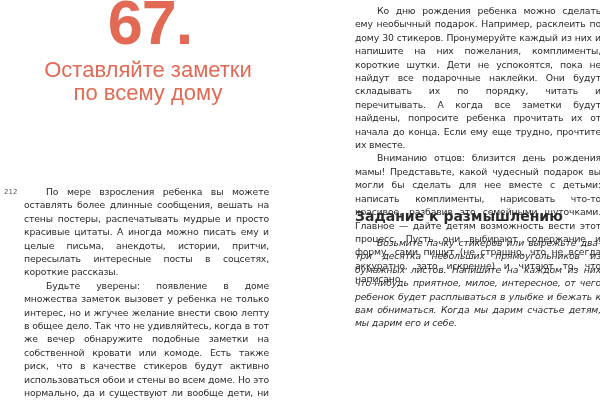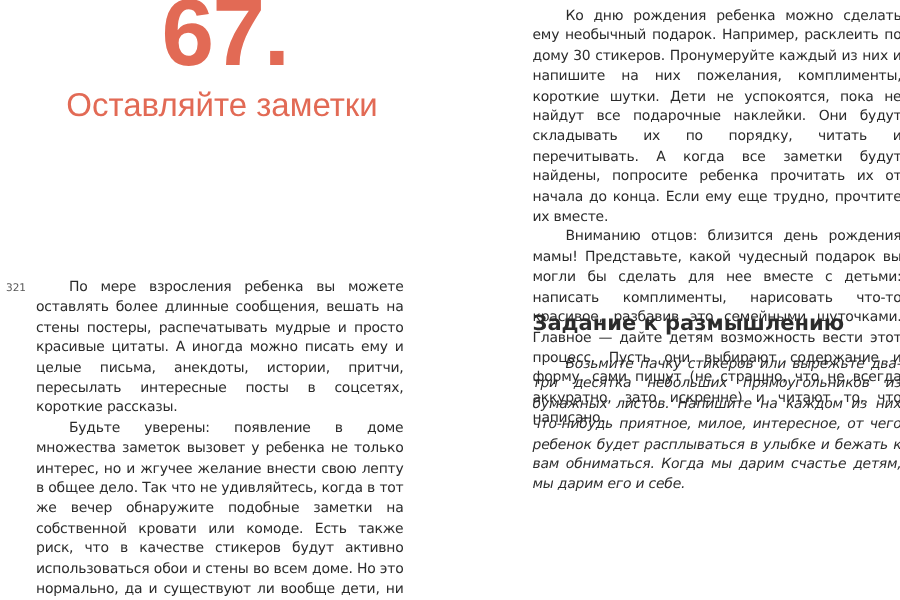--- a/index.html
+++ b/index.html
@@ -51,22 +51,23 @@
   }
   .task-body p { margin: 0; text-indent: 22px; }
 </style>
 </head>
 <body>
 
 <div class="page left">
   <div class="chapter-number">67.</div>
   <div class="chapter-title">
     <div>Оставляйте заметки</div>
+    <div>по всему дому</div>
   </div>
-  <div class="page-number">321</div>
+  <div class="page-number">212</div>
   <div class="text">
     <p class="indent">По мере взросления ребенка вы можете оставлять более длинные сообщения, вешать на стены постеры, распечатывать мудрые и просто красивые цитаты. А иногда можно писать ему и целые письма, анекдоты, истории, притчи, пересылать интересные посты в соцсетях, короткие рассказы.</p>
     <p class="indent">Будьте уверены: появление в доме множества заметок вызовет у ребенка не только интерес, но и жгучее желание внести свою лепту в общее дело. Так что не удивляйтесь, когда в тот же вечер обнаружите подобные заметки на собственной кровати или комоде. Есть также риск, что в качестве стикеров будут активно использоваться обои и стены во всем доме. Но это нормально, да и существуют ли вообще дети, ни разу не исписавшие обои и стены?</p>
   </div>
 </div>
 
 <div class="page right">
   <div class="text">
     <p class="indent">Ко дню рождения ребенка можно сделать ему необычный подарок. Например, расклеить по дому 30 стикеров. Пронумеруйте каждый из них и напишите на них пожелания, комплименты, короткие шутки. Дети не успокоятся, пока не найдут все подарочные наклейки. Они будут складывать их по порядку, читать и перечитывать. А когда все заметки будут найдены, попросите ребенка прочитать их от начала до конца. Если ему еще трудно, прочтите их вместе.</p>
     <p class="indent">Вниманию отцов: близится день рождения мамы! Представьте, какой чудесный подарок вы могли бы сделать для нее вместе с детьми: написать комплименты, нарисовать что-то красивое, разбавив это семейными шуточками. Главное — дайте детям возможность вести этот процесс. Пусть они выбирают содержание и форму, сами пишут (не страшно, что не всегда аккуратно, зато искренне) и читают то, что написано.</p>

